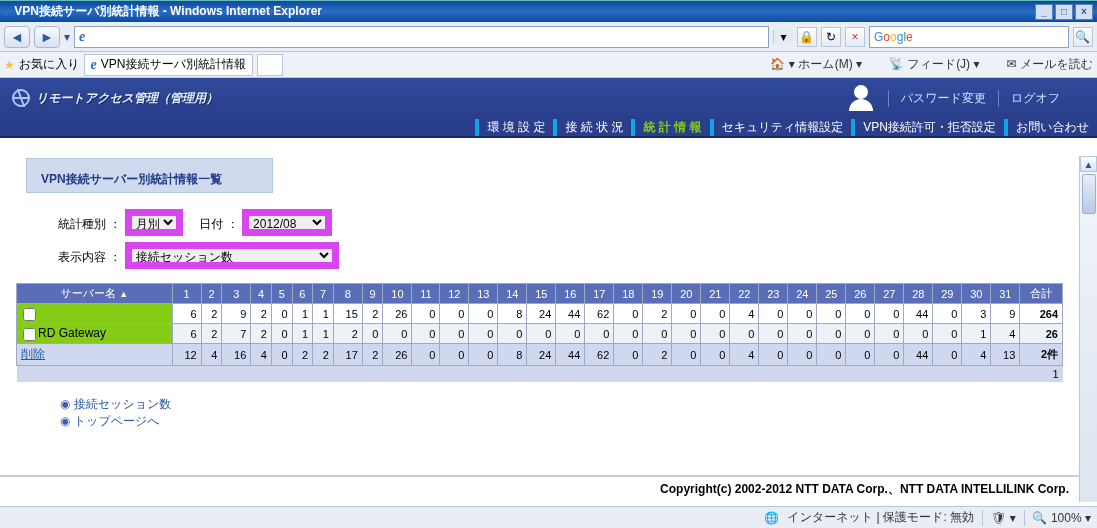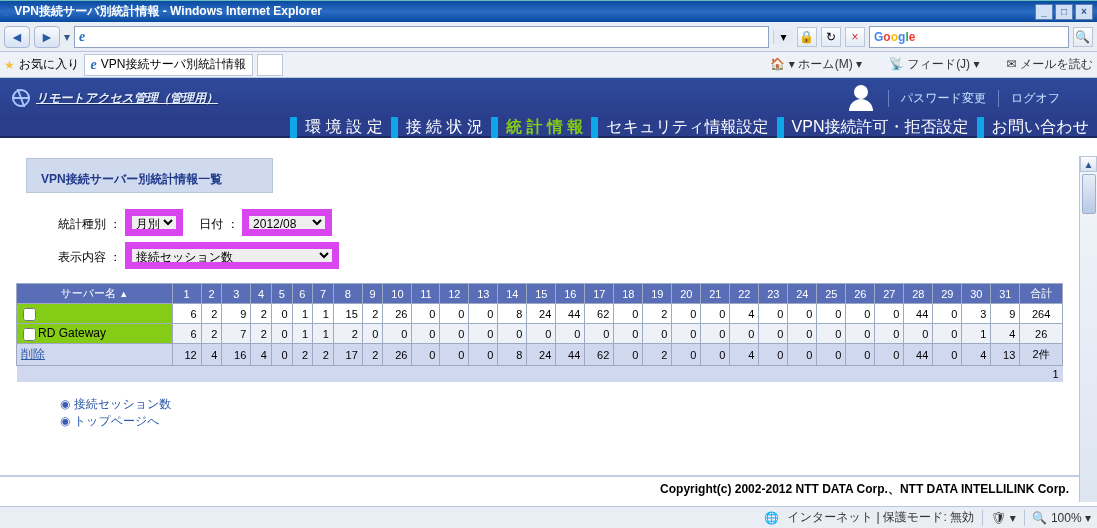--- a/index.html
+++ b/index.html
@@ -17,54 +17,54 @@
 .fav-row { background: #eef2f8; height: 26px; display: flex; align-items: center; padding: 0 4px; gap: 4px; border-bottom: 1px solid #b8c6dc; }
 .tab { height: 22px; border: 1px solid #b8c6dc; background: #fff; display: flex; align-items: center; padding: 0 6px; gap: 4px; max-width: 300px; }
 .ie-tools { margin-left: auto; display: flex; gap: 27px; align-items: center; color: #333; }
 .ie-scroll { background: linear-gradient(#f2f5fa,#d9e2f0); width: 18px; height: 421px; position:absolute; right:0; top:78px; border-left: 1px solid #b8c6dc; display:flex; flex-direction:column; align-items:center; }
 .ie-scroll .arrow { height:16px; width:100%; background:linear-gradient(#fdfdfd,#d7e2f2); border:1px solid #b8c6dc; display:flex;align-items:center;justify-content:center; font-size:10px; color:#34558a; }
 .ie-scroll .thumb { background:linear-gradient(#e8eef8,#b8c9e4); flex:initial; height:40px; width:14px; margin-top:2px; border:1px solid #9bb0d0; border-radius:2px;}
 .status-bar { position:absolute; bottom:0; left:0; right:0; height:22px; background:#e9eef5; border-top:1px solid #b8c6dc; display:flex; align-items:center; padding:0 6px; gap:8px; color:#333; }
 .status-sep { border-left:1px solid #b8c6dc; height:16px; }
 .content { position:relative; height: 424px; overflow: hidden; }
 .app-hdr { background: linear-gradient(#2f4a9b, #2a3e8c); height: 40px; display:flex; align-items:center; padding:0 12px; color:#fff; }
-.app-title { font-style: italic; font-weight:bold; font-size:16px; color:#e4eeff; text-shadow:1px 1px #1a2a60; display:flex; align-items:center; gap:6px;text-decoration:underline; }
+.app-title { font-style: italic; font-weight:bold; font-size:16px; color:#e4eeff; text-shadow:1px 1px #1a2a60; display:flex; align-items:center; gap:6px; }
 .user-ic { position:relative; width:30px; height:30px; }
 .user-ic:before { content:""; position:absolute; width:14px;height:14px;border-radius:50%; background:#fff; left:8px; top:2px; }
 .user-ic:after { content:""; position:absolute; width:24px;height:12px;border-radius:12px 12px 0 0; background:#fff; left:3px; top:16px; }
 .hdr-links { margin-left:auto; display:flex; gap:12px; align-items:center; color:#bfe4ff; font-size:12px; }
 .hdr-links span { border-left:1px solid #6a85c4; padding-left:12px; }
 .nav-tabs { background:#2a3e8c; height:20px; display:flex; justify-content:flex-end; align-items:center; border-bottom:2px solid #1a2a60; }
-.nav-tabs div { color:#fff; font-size:16px; padding:0 8px; border-left:7px solid #0ea5e9; }
+.nav-tabs div { color:#fff; font-size:12px; padding:0 8px; border-left:4px solid #0ea5e9; }
 .nav-tabs div.active { color:#84cc16; font-weight:bold; }
 .page-body { padding: 0 0 0 0; margin-right:18px; }
 .page-title { display:inline-block; margin:20px 0 16px 26px; background:#d0daee; color:#203a8a; font-weight:bold; padding:12px 50px 4px 14px; border: 1px solid #b8c6dc; }
 .filters { margin:0 0 14px 58px; }
 .filters .row { margin-bottom:6px; }
 .filters label { color:#000; }
 .filters select { border:7px solid #d946ef; font-size:12px; height:27px; }
 .count-row { text-align:right; margin:0 20px 4px 0; }
 .table-wrap { margin:0 16px; }
 table { border-collapse:collapse; width:100%; }
 th, td { border:1px solid #9eaac4; padding:2px 4px; font-size:11px; height:20px; white-space:nowrap; }
 th { background:#5a6eb8; color:#fff; font-weight:normal; text-align:center; }
 th.sname { min-width:114px; }
 td.name-cell { text-align:left; background:#84cc16; }
 td.num { text-align:right; }
-td.total { text-align:center; font-weight:normal; }
+td.total { text-align:right; font-weight:bold; }
 tr.total-row td { background:#cfd8ee; }
 tr.data-row td.num { background:#fff; }
 tr.even td.num { background:#eef2f8; }
 .pg-row td { text-align:right; border:none; background:#cfd8ee; height:16px; }
 .sort-ind { color:#fff; font-size:9px; }
 .links { margin: 14px 0 0 60px; }
 .links a { color:#2b5aa5; text-decoration:none; }
 .links .arrow-ic { color:#3a5bb3; }
 .copyright { position:absolute; bottom:0; left:0; right:18px; border-top:2px solid #c0cee0; padding:4px 10px; text-align:right; font-weight:bold; font-size:12px; background:#fff; }
-.g-logo { font-weight:bold; }
+.g-logo { font-weight:normal; }
 .g-logo .b{color:#4285f4}.g-logo .r{color:#ea4335}.g-logo .y{color:#fbbc05}.g-logo .g{color:#34a853}
 .e-icon{color:#2b6cc4;font-weight:bold;font-style:italic;font-family:'Times New Roman';font-size:14px;}
 .chk { width:13px; height:13px; vertical-align:middle; margin: 0 2px; }
 .globe-icon { display:inline-block; width:18px; height:18px; border:2px solid #a8c8ff; border-radius:50%; position:relative; }
 .globe-icon:before { content:""; position:absolute; left:6px; top:-2px; width:2px; height:18px; background:#a8c8ff; transform:skewX(20deg); }
 .globe-icon:after { content:""; position:absolute; left:-2px; top:6px; width:18px; height:2px; background:#a8c8ff; }
 </style>
 </head>
 <body>
 

